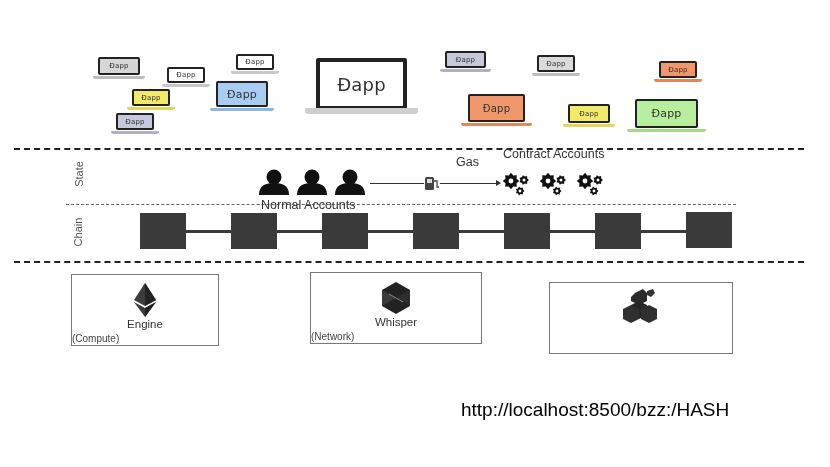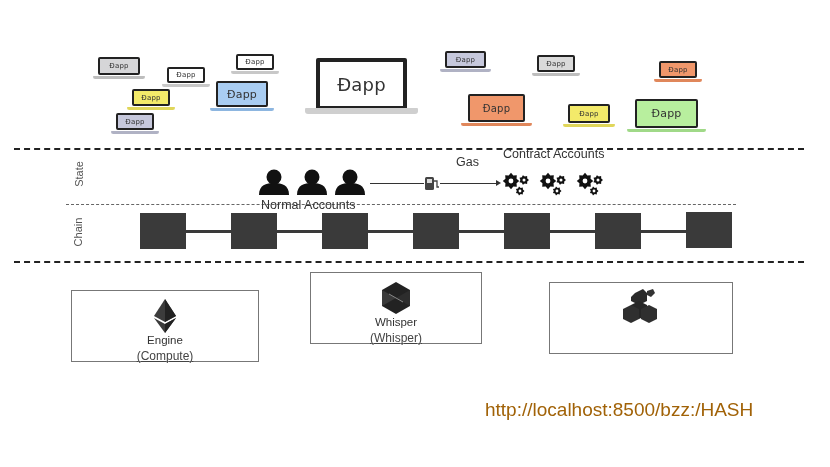--- a/index.html
+++ b/index.html
@@ -33,24 +33,24 @@
 
   
   .block { position: absolute; background: #3a3a3a; width: 46px; height: 36px; }
   .link { position: absolute; height: 3px; background: #3a3a3a; }
 
   
   .comp { position: absolute; border: 1.5px solid #777; background: #fff; box-sizing: border-box; }
   .comp .icon { position: absolute; left: 50%; transform: translateX(-50%); top: 8px; }
   .comp .name { position: absolute; left: 0; right: 0; text-align: center; top: 43px;
                 font-size: 11.5px; color: #333; }
-  .comp .sub { position: absolute; left: 0; right: 0; text-align: center; top: 58px;
-               font-size: 12px; color: #444; text-decoration: underline; }
-
-  .url { position: absolute; left: 485px; top: 399px; font-size: 19px; color: #a16207; white-space: nowrap; }
+  .comp .sub { position: absolute; left: 0; right: 0; top: 58px;
+               font-size: 10px; color: #444; }
+
+  .url { position: absolute; left: 461px; top: 399px; font-size: 19px; color: #000000; white-space: nowrap; }
 </style>
 </head>
 <body>
 
 <div id="laptops">
     <div class="laptop" style="left: 98px; top: 57px; width: 42px; height: 22px;">
       <div class="screen" style="height: 18px; background: rgb(214, 214, 216);">
         <span class="label" style="font-size: 7px;">Ðapp</span>
       </div>
       <div class="base" style="left: -5px; width: 52px; background: rgb(189, 189, 189);"></div>
@@ -200,40 +200,40 @@
     <div class="link" style="left: 368px; width: 45px; top: 230px;"></div>
     <div class="block" style="left: 413px; top: 213px;"></div>
     <div class="link" style="left: 459px; width: 45px; top: 230px;"></div>
     <div class="block" style="left: 504px; top: 213px;"></div>
     <div class="link" style="left: 550px; width: 45px; top: 230px;"></div>
     <div class="block" style="left: 595px; top: 213px;"></div>
     <div class="link" style="left: 641px; width: 45px; top: 230px;"></div>
     <div class="block" style="left: 686px; top: 212px;"></div>
   </div>
 
-<div class="comp" style="left:71px; top:290px; width:188px; height:72px;">
+<div class="comp" style="left:71px; top:274px; width:148px; height:72px;">
   <svg class="icon" width="22" height="34" viewBox="0 0 22 34">
     <polygon points="11,0 0,17 11,23 22,17" fill="#3c3c3c"></polygon>
     <polygon points="11,0 11,23 22,17" fill="#222"></polygon>
     <polygon points="0,19 11,34 22,19 11,25" fill="#3c3c3c"></polygon>
     <polygon points="11,25 11,34 22,19" fill="#222"></polygon>
   </svg>
   <div class="name">Engine</div>
   <div class="sub">(Compute)</div>
 </div>
 
 <div class="comp" style="left:310px; top:272px; width:172px; height:72px;">
   <svg class="icon" width="34" height="34" viewBox="0 0 34 34">
     <polygon points="17,1 31,9 31,25 17,33 3,25 3,9" fill="#222"></polygon>
     <polygon points="3,9 17,17 3,25" fill="#3a3a3a"></polygon>
     <polygon points="31,9 17,17 31,25" fill="#2d2d2d"></polygon>
     <line x1="10" y1="13" x2="24" y2="21" stroke="#888" stroke-width="1"></line>
   </svg>
   <div class="name">Whisper</div>
-  <div class="sub">(Whisper)</div>
+  <div class="sub">(Network)</div>
 </div>
 
 <div class="comp" style="left:549px; top:282px; width:184px; height:72px;">
   <svg class="icon" width="40" height="36" viewBox="0 0 40 36" style="top:6px;">
     <polygon points="14,4 22,0 26,4 26,12 18,16 10,12 10,8" fill="#2a2a2a"></polygon>
     <polygon points="26,2 32,0 34,4 30,8 26,6" fill="#333"></polygon>
     <polygon points="10,16 18,12 26,16 26,26 18,30 10,26" fill="#262626"></polygon>
     <polygon points="2,20 10,16 18,20 18,30 10,34 2,30" fill="#2f2f2f"></polygon>
     <polygon points="20,20 28,16 36,20 36,30 28,34 20,30" fill="#2f2f2f"></polygon>
   </svg>

